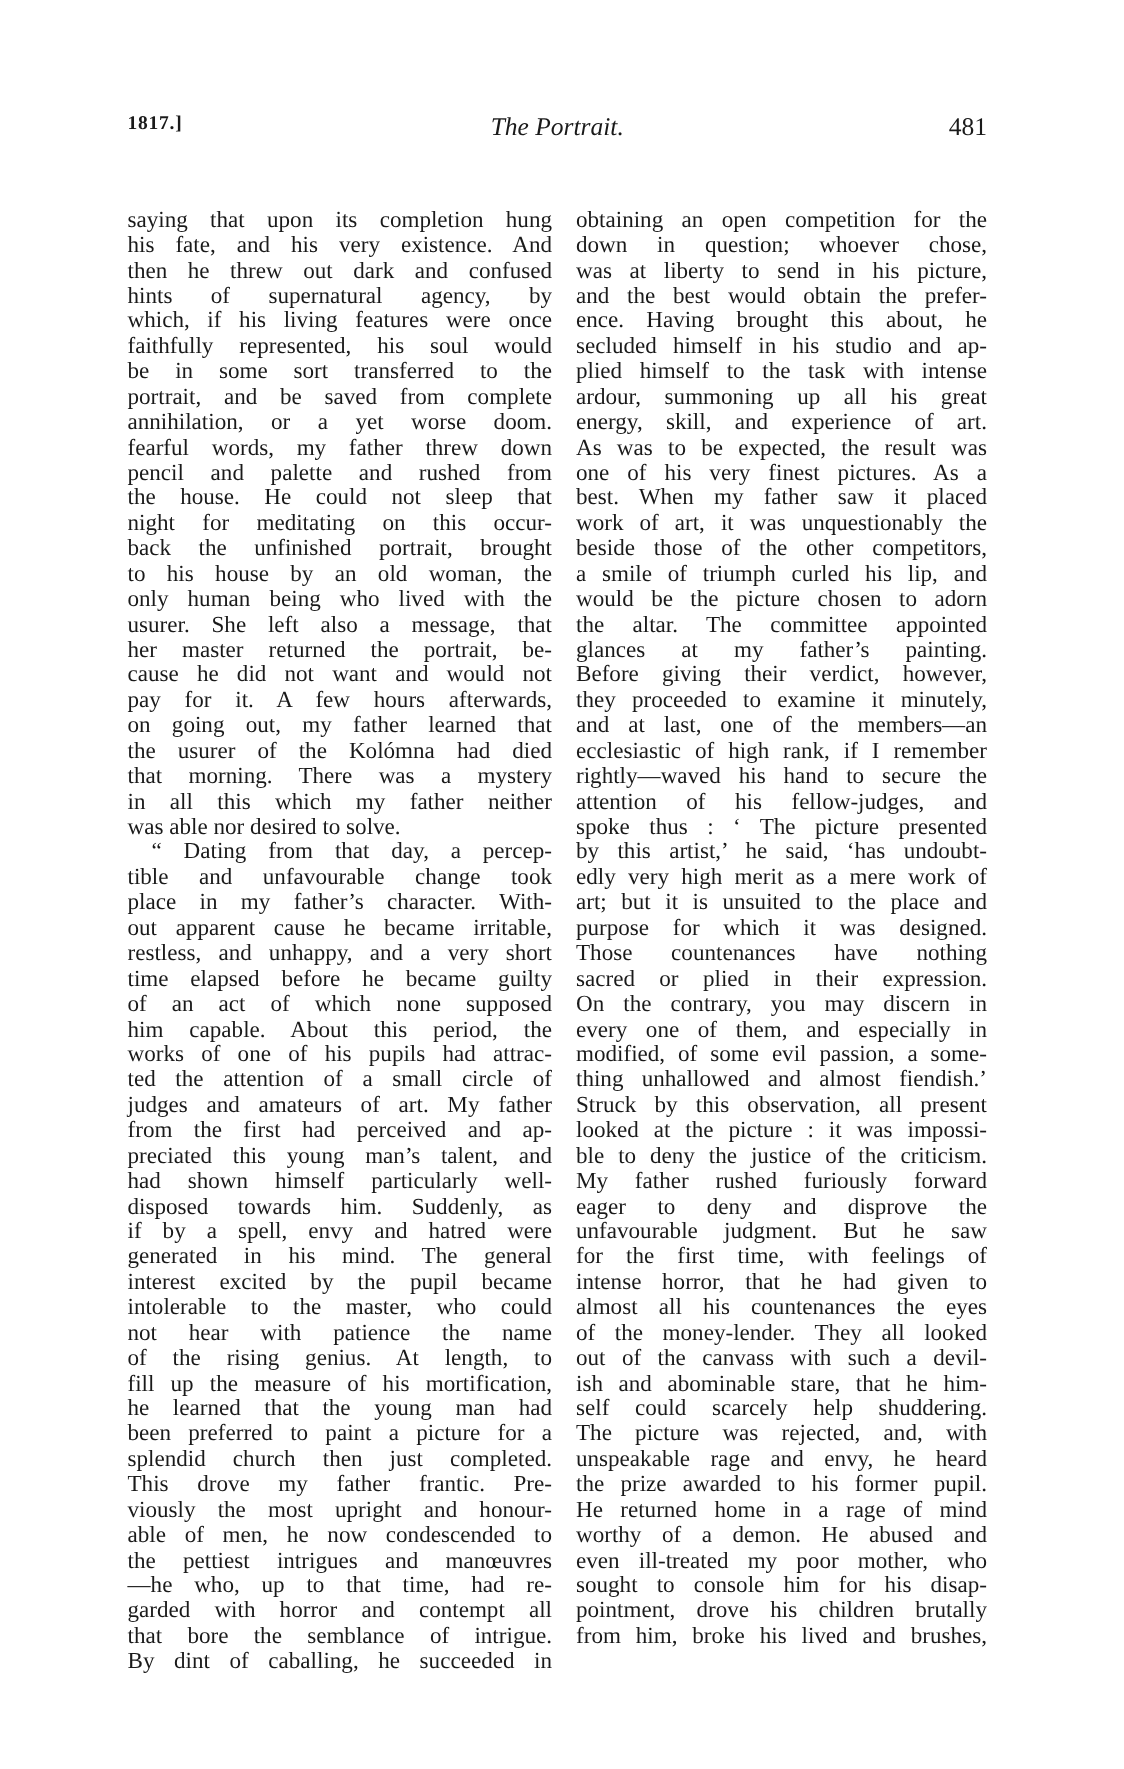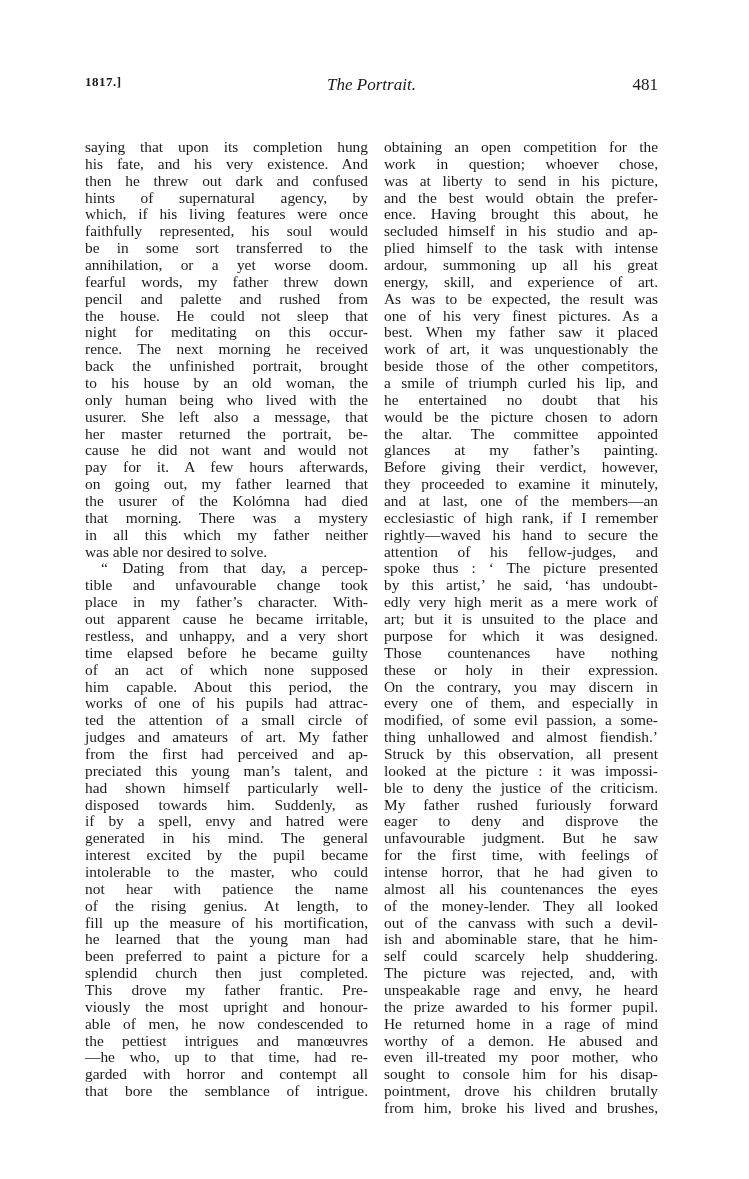--- a/index.html
+++ b/index.html
@@ -42,26 +42,26 @@
 </div>
 
 <div class="col col-left" id="col-left">
     <span class="line">saying that upon its completion hung</span>
     <span class="line">his fate, and his very existence.  And</span>
     <span class="line">then he threw out dark and confused</span>
     <span class="line">hints of supernatural agency, by</span>
     <span class="line">which, if his living features were once</span>
     <span class="line">faithfully represented, his soul would</span>
     <span class="line">be in some sort transferred to the</span>
+    <span class="line">portrait, and be saved from complete</span>
     <span class="line">annihilation, or a yet worse doom.</span>
     <span class="line">fearful words, my father threw down</span>
     <span class="line">pencil and palette and rushed from</span>
     <span class="line">the house.  He could not sleep that</span>
     <span class="line">night for meditating on this occur-</span>
-    <span class="line">rence.  The next morning he received</span>
     <span class="line">back the unfinished portrait, brought</span>
     <span class="line">to his house by an old woman, the</span>
     <span class="line">only human being who lived with the</span>
     <span class="line">usurer.  She left also a message, that</span>
     <span class="line">her master returned the portrait, be-</span>
     <span class="line">cause he did not want and would not</span>
     <span class="line">pay for it.  A few hours afterwards,</span>
     <span class="line">on going out, my father learned that</span>
     <span class="line">the usurer of the Kolómna had died</span>
     <span class="line">that morning.  There was a mystery</span>
@@ -92,54 +92,54 @@
     <span class="line">he learned that the young man had</span>
     <span class="line">been preferred to paint a picture for a</span>
     <span class="line">splendid church then just completed.</span>
     <span class="line">This drove my father frantic.  Pre-</span>
     <span class="line">viously the most upright and honour-</span>
     <span class="line">able of men, he now condescended to</span>
     <span class="line">the pettiest intrigues and manœuvres</span>
     <span class="line">—he who, up to that time, had re-</span>
     <span class="line">garded with horror and contempt all</span>
     <span class="line">that bore the semblance of intrigue.</span>
+    <span class="line">By dint of caballing, he succeeded in</span>
   </div>
 <div class="col col-right" id="col-right">
     <span class="line">obtaining an open competition for the</span>
-    <span class="line">work in question;  whoever chose,</span>
+    <span class="line">down in question;  whoever chose,</span>
     <span class="line">was at liberty to send in his picture,</span>
     <span class="line">and the best would obtain the prefer-</span>
     <span class="line">ence.  Having brought this about, he</span>
     <span class="line">secluded himself in his studio and ap-</span>
     <span class="line">plied himself to the task with intense</span>
     <span class="line">ardour, summoning up all his great</span>
     <span class="line">energy, skill, and experience of art.</span>
     <span class="line">As was to be expected, the result was</span>
     <span class="line">one of his very finest pictures.  As a</span>
     <span class="line">best.  When my father saw it placed</span>
     <span class="line">work of art, it was unquestionably the</span>
     <span class="line">beside those of the other competitors,</span>
     <span class="line">a smile of triumph curled his lip, and</span>
-    <span class="line">he entertained no doubt that his</span>
     <span class="line">would be the picture chosen to adorn</span>
     <span class="line">the altar.  The committee appointed</span>
     <span class="line">glances at my father’s painting.</span>
     <span class="line">Before giving their verdict, however,</span>
     <span class="line">they proceeded to examine it minutely,</span>
     <span class="line">and at last, one of the members—an</span>
     <span class="line">ecclesiastic of high rank, if I remember</span>
     <span class="line">rightly—waved his hand to secure the</span>
     <span class="line">attention of his fellow-judges, and</span>
     <span class="line">spoke thus :  ‘ The picture presented</span>
     <span class="line">by this artist,’ he said, ‘has undoubt-</span>
     <span class="line">edly very high merit as a mere work of</span>
     <span class="line">art;  but it is unsuited to the place and</span>
     <span class="line">purpose for which it was designed.</span>
     <span class="line">Those countenances have nothing</span>
-    <span class="line">these or holy in their expression.</span>
+    <span class="line">sacred or plied in their expression.</span>
     <span class="line">On the contrary, you may discern in</span>
     <span class="line">every one of them, and especially in</span>
     <span class="line">modified, of some evil passion, a some-</span>
     <span class="line">thing unhallowed and almost fiendish.’</span>
     <span class="line">Struck by this observation, all present</span>
     <span class="line">looked at the picture :  it was impossi-</span>
     <span class="line">ble to deny the justice of the criticism.</span>
     <span class="line">My father rushed furiously forward</span>
     <span class="line">eager to deny and disprove the</span>
     <span class="line">unfavourable judgment.  But he saw</span>

